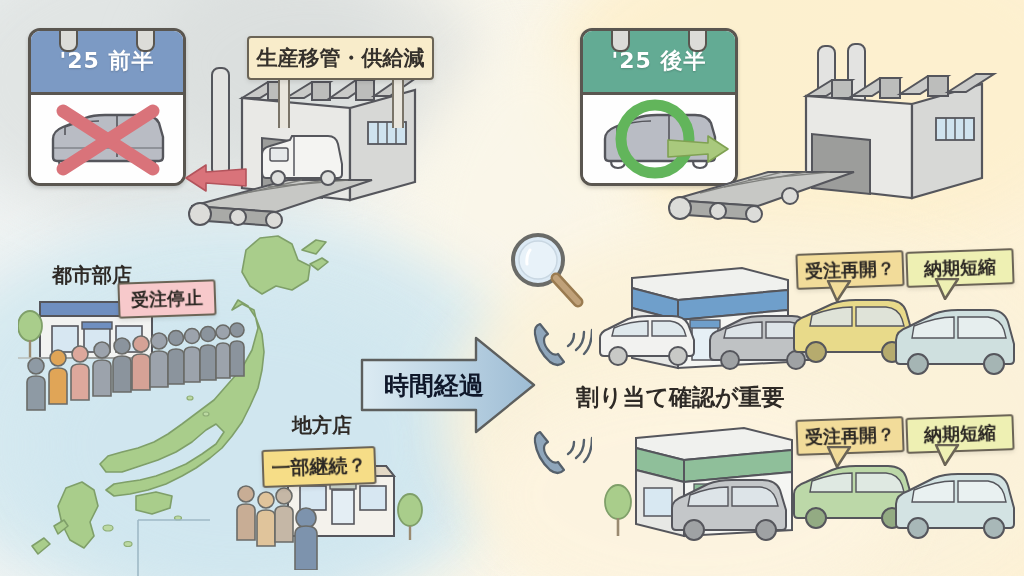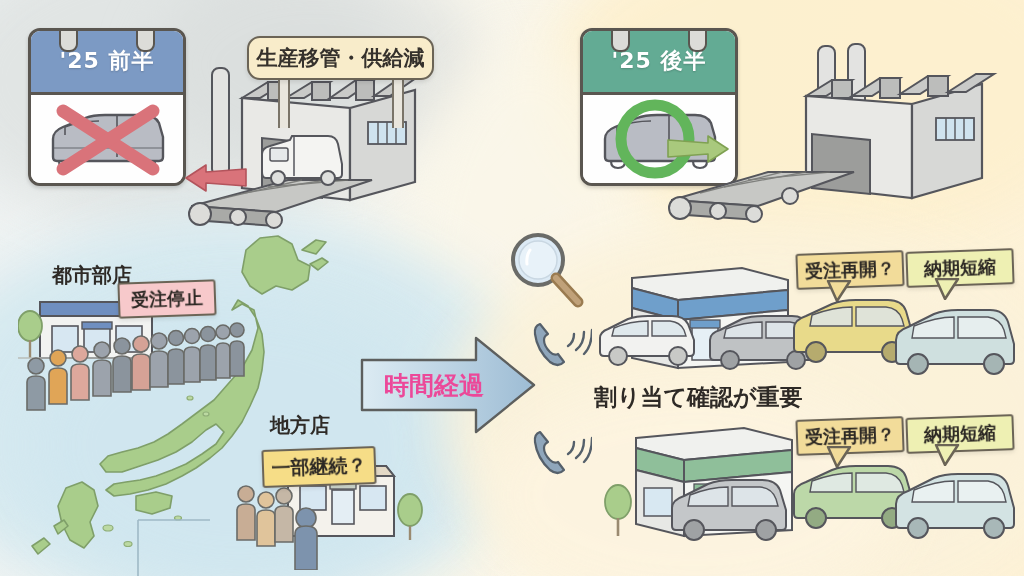--- a/index.html
+++ b/index.html
@@ -48,21 +48,21 @@
   .badge.pink{background:#f7c9cb;}
   .badge.yellow{background:#f6dd87;}
   .badge.tan{background:#f2dc9a;}
   .badge.lime{background:#eef0b3;}
 
   .plain-label{position:absolute;font-weight:bold;color:#2e2a26;}
 
   
   .time-arrow{position:absolute;}
   .time-arrow .txt{position:absolute;left:26px;top:50%;transform:translateY(-50%);
-                   font-weight:bold;color:#ec4899;white-space:nowrap;}
+                   font-weight:bold;color:#0f172a;white-space:nowrap;}
   .shadow-soft{filter:drop-shadow(0 2px 2px rgba(0,0,0,.10));}
 </style>
 </head>
 <body>
 
 <div id="stage">
 
   <div class="bg-base"></div>
   <div class="wash cool-tl"></div>
   <div class="wash cool-tl2"></div>
@@ -145,21 +145,21 @@
     </svg>
 
     
     <svg width="70" height="40" viewBox="0 0 70 40" style="position:absolute;left:-8px;top:98px;">
       <path d="M4 20 L24 7 L24 14 L64 11 L64 28 L24 25 L24 33 Z" fill="#d9737a" stroke="#b3545c" stroke-width="1.6" stroke-linejoin="round"></path>
     </svg>
   </div>
 
   <div class="banner-post" style="left:278px;top:68px;width:8px;height:60px;"></div>
   <div class="banner-post" style="left:392px;top:68px;width:8px;height:60px;"></div>
-  <div class="banner shadow-soft" style="left:247px;top:36px;width:183px;height:40px;font-size:21px;border-radius:13px;">
+  <div class="banner shadow-soft" style="left:247px;top:36px;width:183px;height:40px;font-size:21px;">
     <span>生産移管・供給減</span>
   </div>
 
   <div class="cal shadow-soft" style="left:580px;top:28px;width:152px;height:152px;">
     <div class="ring" style="left:28px;"></div>
     <div class="ring" style="right:28px;"></div>
     <div class="cal-head" style="background:#63ab94;text-align:center;">
       <span style="font-size:22px;">'25 後半</span>
     </div>
     <div class="cal-body">
@@ -319,21 +319,21 @@
           <circle cx="215" cy="12" r="7"></circle>
           <path d="M208 58 L208 29 Q208 23 215 23 Q222 23 222 29 L222 58 Z"></path>
         </g>
     </g>
   </svg>
 
   <div class="badge pink shadow-soft" style="left:118px;top:281px;width:94px;height:32px;font-size:18px;transform:rotate(-2deg);">
     <span>受注停止</span>
   </div>
 
-  <div class="plain-label" style="left:270px;top:412px;font-size:20px;">地方店</div>
+  <div class="plain-label" style="left:292px;top:412px;font-size:20px;">地方店</div>
 
   <svg class="abs" style="left:258px;top:448px;width:170px;height:112px;" viewBox="0 0 170 112">
     <path d="M30 18 L128 18 L136 28 L136 88 L30 88 Z" fill="#f4f2ec" stroke="#55565c" stroke-width="2"></path>
     <path d="M30 18 L128 18 L136 28 L38 28 Z" fill="#e3d9c6" stroke="#55565c" stroke-width="2"></path>
     <rect x="42" y="38" width="26" height="24" fill="#d7e7f2" stroke="#55565c" stroke-width="1.6"></rect>
     <rect x="74" y="42" width="22" height="34" fill="#e4eef4" stroke="#55565c" stroke-width="1.6"></rect>
     <rect x="102" y="38" width="26" height="24" fill="#d7e7f2" stroke="#55565c" stroke-width="1.6"></rect>
     <rect x="72" y="34" width="26" height="7" fill="#cfd8cd" stroke="#55565c" stroke-width="1.3"></rect>
     <ellipse cx="152" cy="62" rx="12" ry="16" fill="#a9cd8b" stroke="#7f9f69" stroke-width="1.8"></ellipse>
     <line x1="152" y1="78" x2="152" y2="92" stroke="#9a8a70" stroke-width="2.4"></line>
@@ -424,21 +424,21 @@
   </svg>
 
   <svg class="abs" style="left:700px;top:306px;width:126px;height:70px;" viewBox="0 0 126 70">
     <path d="M10 50 L10 34 Q10 27 20 24 L42 13 Q50 10 64 10 L92 10 Q104 10 108 19 L114 36 L114 50 Q114 54 110 54 L14 54 Q10 54 10 50 Z" fill="#bfc2c4" stroke="#55565c" stroke-width="2" stroke-linejoin="round"></path>
     <path d="M24 32 L26 23 Q44 16 62 16 L62 32 Z" fill="#dde4e8" stroke="#55565c" stroke-width="1.4"></path>
     <path d="M66 16 L90 16 Q100 17 104 26 L106 32 L66 32 Z" fill="#dde4e8" stroke="#55565c" stroke-width="1.4"></path>
     <ellipse cx="30" cy="54" rx="9" ry="9" fill="#9fa2a4" stroke="#55565c" stroke-width="2"></ellipse>
     <ellipse cx="96" cy="54" rx="9" ry="9" fill="#9fa2a4" stroke="#55565c" stroke-width="2"></ellipse>
   </svg>
 
-  <div class="plain-label" style="left:594px;top:382px;font-size:23px;">割り当て確認が重要</div>
+  <div class="plain-label" style="left:576px;top:382px;font-size:23px;">割り当て確認が重要</div>
 
   <svg class="abs" style="left:592px;top:412px;width:220px;height:140px;" viewBox="0 0 220 140">
     <path d="M44 26 L152 16 L200 28 L200 38 L92 48 L44 36 Z" fill="#f0f1ee" stroke="#55565c" stroke-width="2"></path>
     <path d="M44 36 L92 48 L92 70 L44 58 Z" fill="#8fbf9a" stroke="#55565c" stroke-width="2"></path>
     <path d="M92 48 L200 38 L200 60 L92 70 Z" fill="#8fbf9a" stroke="#55565c" stroke-width="2"></path>
     <path d="M44 58 L92 70 L92 124 L44 112 Z" fill="#e7e8e5" stroke="#55565c" stroke-width="2"></path>
     <path d="M92 70 L200 60 L200 118 L92 124 Z" fill="#f5f6f3" stroke="#55565c" stroke-width="2"></path>
     <rect x="52" y="76" width="28" height="28" fill="#d8e8f2" stroke="#55565c" stroke-width="1.5"></rect>
     <rect x="104" y="80" width="28" height="38" fill="#e6f0f6" stroke="#55565c" stroke-width="1.5"></rect>
     <rect x="102" y="72" width="32" height="9" fill="#8fbf9a" stroke="#55565c" stroke-width="1.3"></rect>

